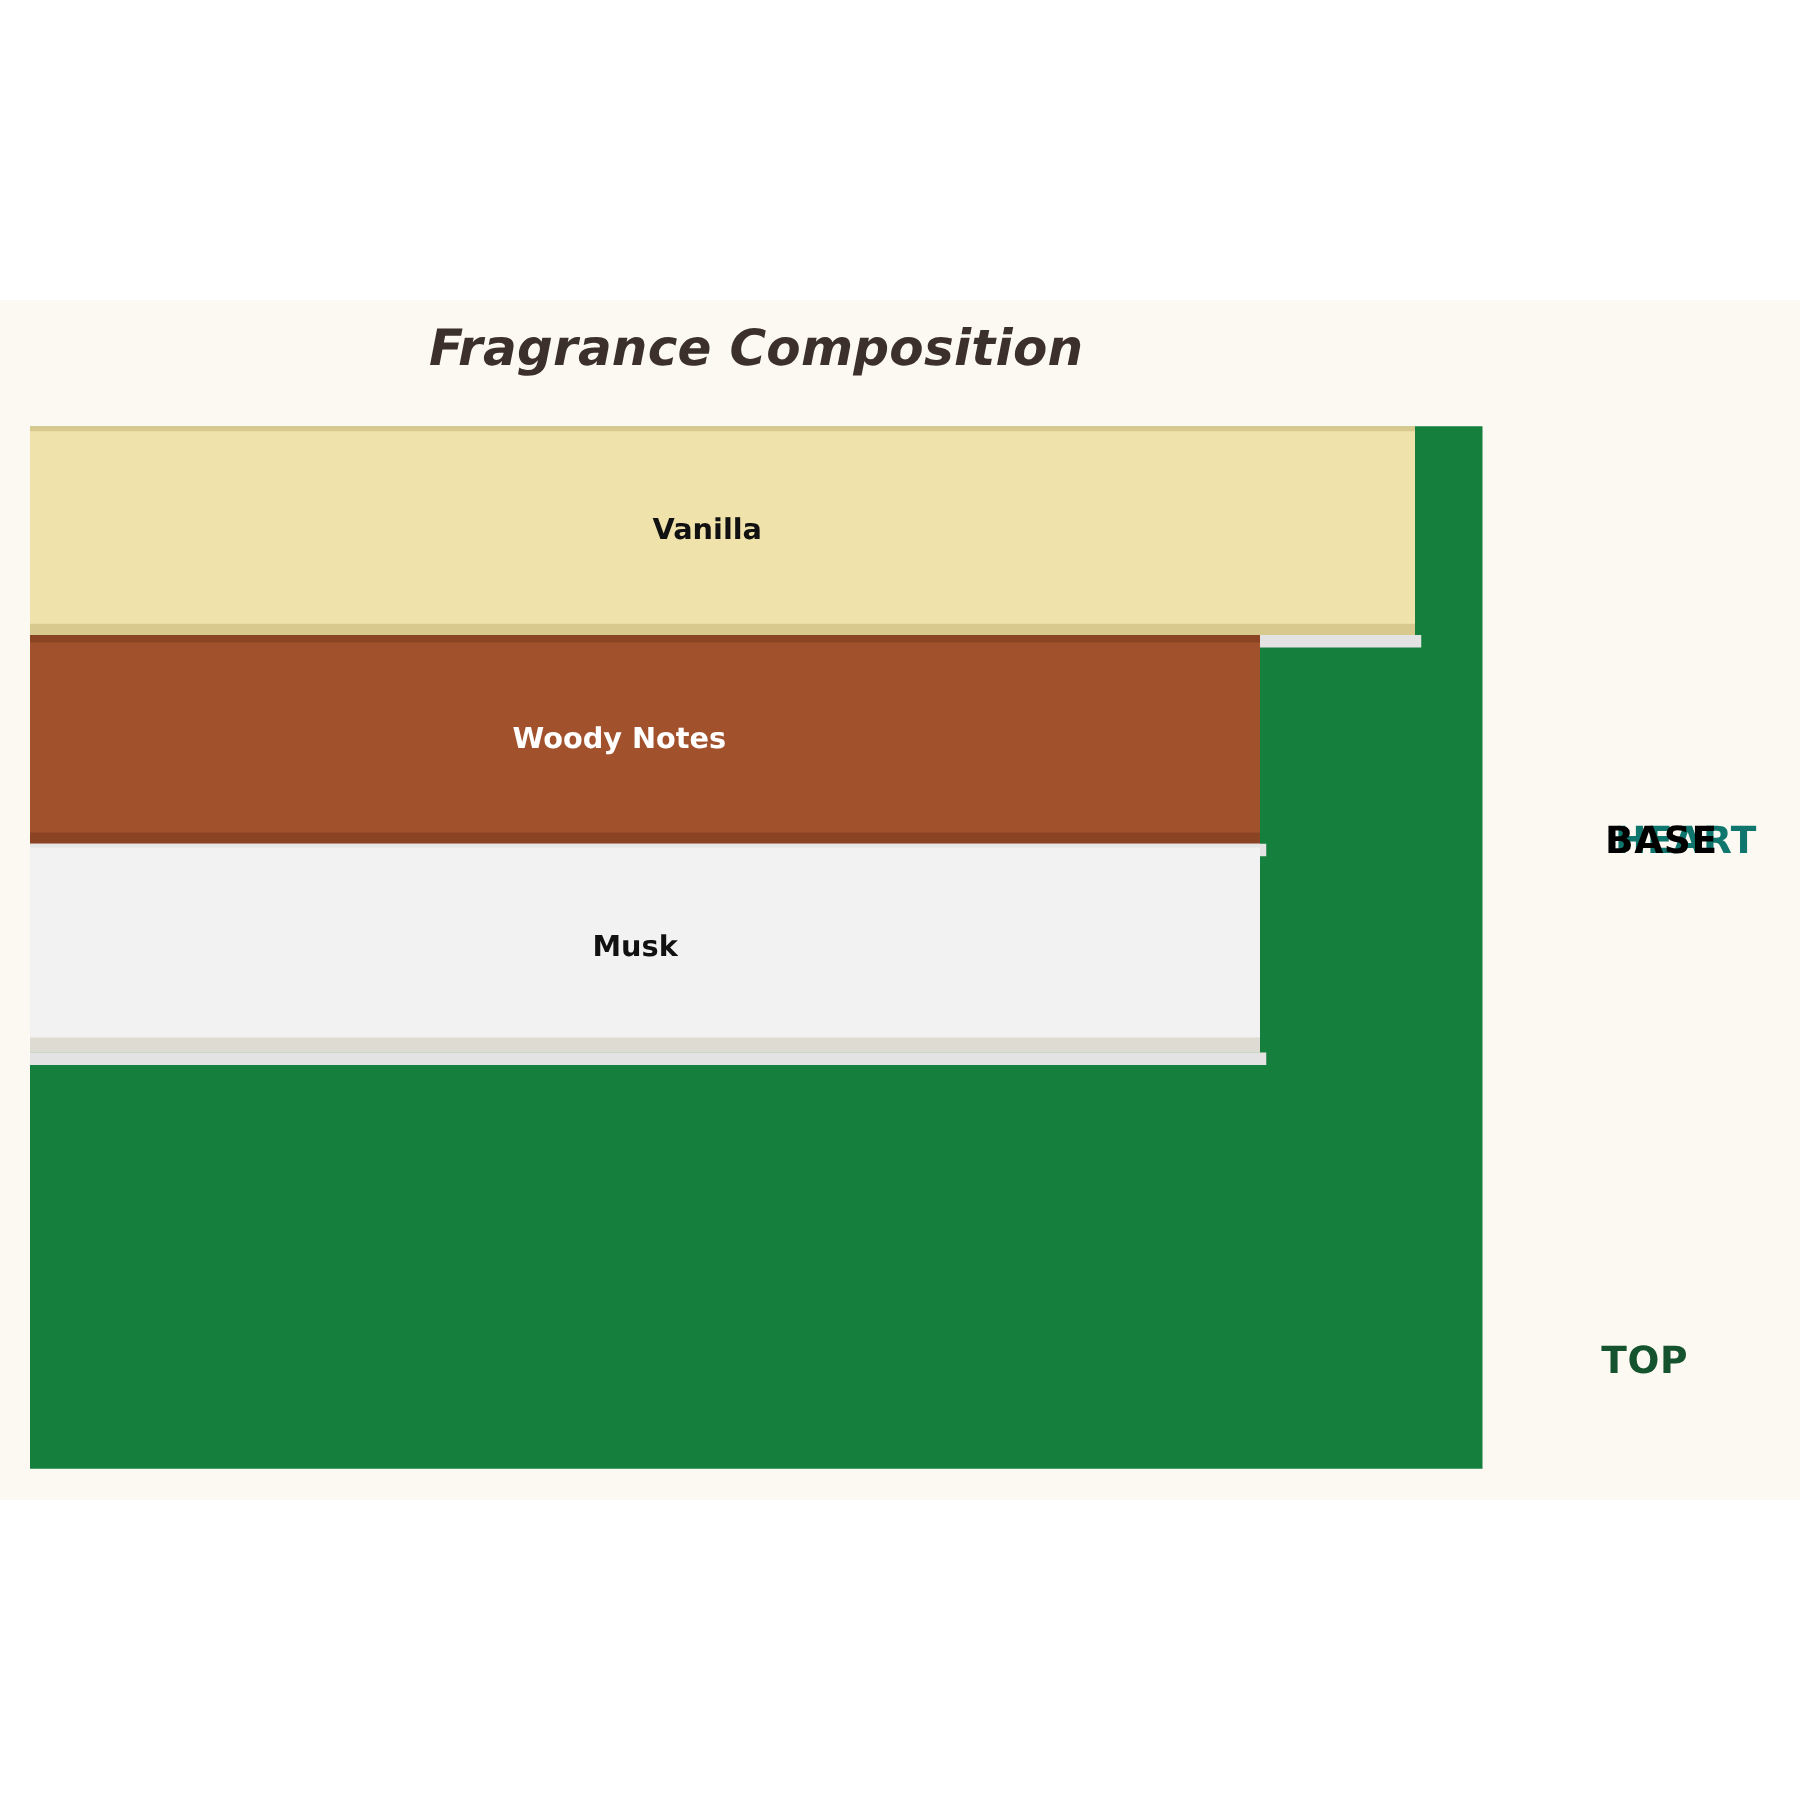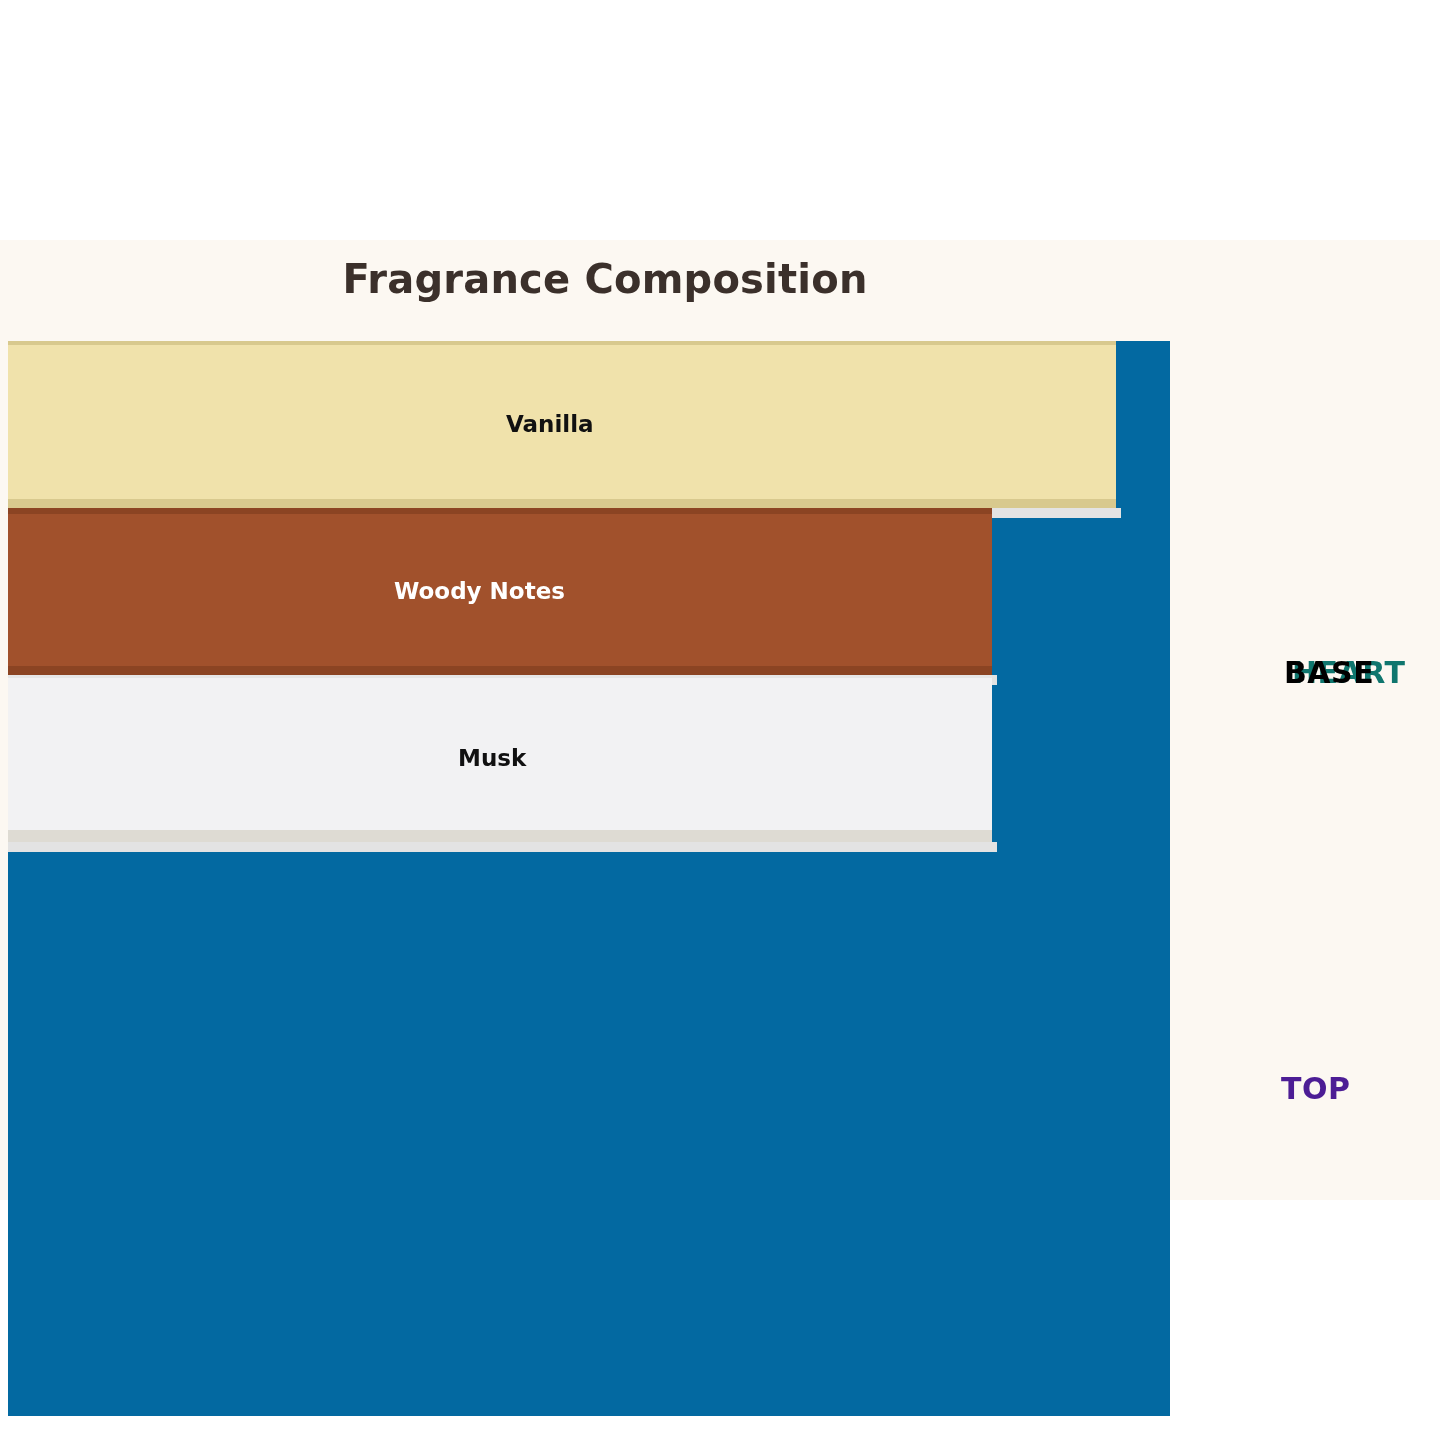--- a/index.html
+++ b/index.html
@@ -31,30 +31,31 @@
     left: 0;
     top: 16px;
     width: 1210px;
     text-align: center;
     font-size: 40px;
     font-weight: bold;
     color: #3b302b;
     letter-spacing: 0.2px;
     font-family: "DejaVu Sans", sans-serif;
     white-space: nowrap;
+    font-style: italic;
   }
 
   
   #plot-area {
     position: absolute;
-    left: 8px;
+    left: 24px;
     top: 101px;
     width: 1162px;
-    height: 1075px;
-    background: #0369a1;
+    height: 834px;
+    background: #15803d;
   }
 
   
   .bar-row {
     position: absolute;
     left: 0;
     width: 100%;
   }
   .bar {
     position: absolute;
@@ -120,15 +121,15 @@
     </div>
 
 
 
   </div>
 
   <div class="stage-label" style="left:1292px; top:415px; color:#0f766e;">HEART</div>
 
   <div class="stage-label" style="left:1284px; top:415px; color:#000000;">BASE</div>
 
-  <div class="stage-label" style="left:1281px; top:831px; color:#4c1d95;">TOP</div>
+  <div class="stage-label" style="left:1281px; top:831px; color:#14532d;">TOP</div>
 
 </div>
 
 </body></html>

